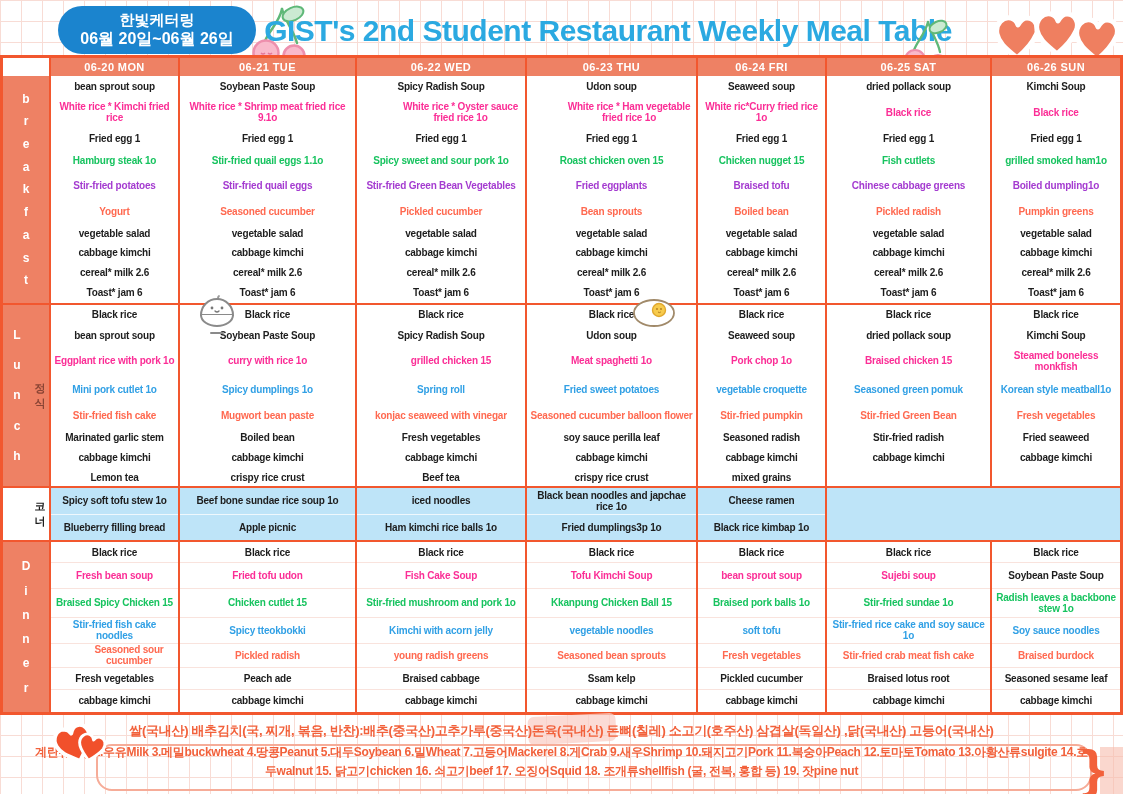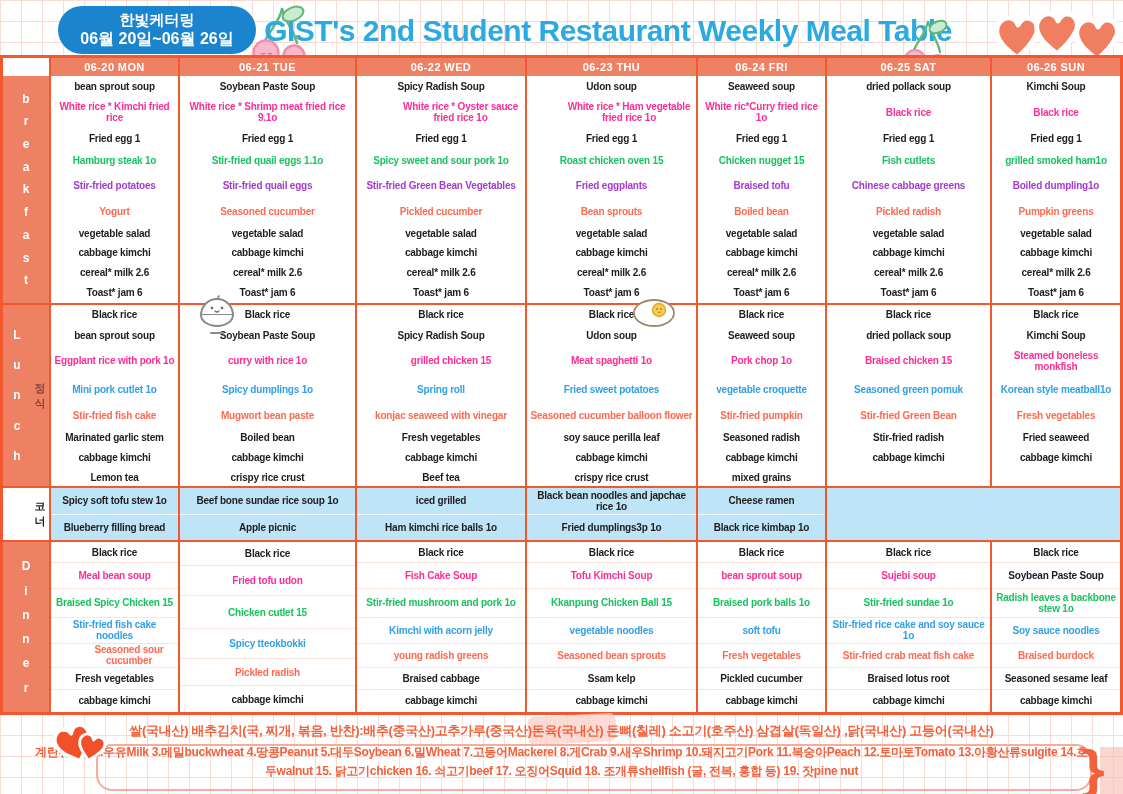--- a/index.html
+++ b/index.html
@@ -354,21 +354,21 @@
         </div>
     <div class="day-col">
           <div class="item c-black" style="flex-grow: 1;">Spicy soft tofu stew 1o</div>
           <div class="item c-black" style="flex-grow: 1;">Blueberry filling bread</div>
         </div>
         <div class="day-col">
           <div class="item c-black" style="flex-grow: 1;">Beef bone sundae rice soup 1o</div>
           <div class="item c-black" style="flex-grow: 1;">Apple picnic</div>
         </div>
         <div class="day-col">
-          <div class="item c-black" style="flex-grow: 1;">iced grilled</div>
+          <div class="item c-black" style="flex-grow: 1;">iced noodles</div>
           <div class="item c-black" style="flex-grow: 1;">Ham kimchi rice balls 1o</div>
         </div>
         <div class="day-col">
           <div class="item c-black" style="flex-grow: 1;">Black bean noodles and japchae rice 1o</div>
           <div class="item c-black" style="flex-grow: 1;">Fried dumplings3p 1o</div>
         </div>
         <div class="day-col">
           <div class="item c-black" style="flex-grow: 1;">Cheese ramen</div>
           <div class="item c-black" style="flex-grow: 1;">Black rice kimbap 1o</div>
         </div>
@@ -379,33 +379,34 @@
       <div class="side" id="side-dinner">
           <div class="ch">D</div>
           <div class="ch">i</div>
           <div class="ch">n</div>
           <div class="ch">n</div>
           <div class="ch">e</div>
           <div class="ch">r</div>
         </div>
     <div class="day-col">
           <div class="item c-black" style="flex-grow: 22;">Black rice</div>
-          <div class="item c-pink" style="flex-grow: 27;">Meal bean soup</div>
+          <div class="item c-pink" style="flex-grow: 27;">Fresh bean soup</div>
           <div class="item c-green" style="flex-grow: 30;">Braised Spicy Chicken 15</div>
           <div class="item c-blue" style="flex-grow: 27;">Stir-fried fish cake noodles</div>
           <div class="item c-coral" style="flex-grow: 25; padding-left: 32px;">Seasoned sour cucumber</div>
           <div class="item c-black" style="flex-grow: 23;">Fresh vegetables</div>
           <div class="item c-black" style="flex-grow: 24;">cabbage kimchi</div>
         </div>
         <div class="day-col">
           <div class="item c-black" style="flex-grow: 22;">Black rice</div>
           <div class="item c-pink" style="flex-grow: 27;">Fried tofu udon</div>
           <div class="item c-green" style="flex-grow: 30;">Chicken cutlet 15</div>
           <div class="item c-blue" style="flex-grow: 27;">Spicy tteokbokki</div>
           <div class="item c-coral" style="flex-grow: 25;">Pickled radish</div>
+          <div class="item c-black" style="flex-grow: 23;">Peach ade</div>
           <div class="item c-black" style="flex-grow: 24;">cabbage kimchi</div>
         </div>
         <div class="day-col">
           <div class="item c-black" style="flex-grow: 22;">Black rice</div>
           <div class="item c-pink" style="flex-grow: 27;">Fish Cake Soup</div>
           <div class="item c-green" style="flex-grow: 30;">Stir-fried mushroom and pork 1o</div>
           <div class="item c-blue" style="flex-grow: 27;">Kimchi with acorn jelly</div>
           <div class="item c-coral" style="flex-grow: 25;">young radish greens</div>
           <div class="item c-black" style="flex-grow: 23;">Braised cabbage</div>
           <div class="item c-black" style="flex-grow: 24;">cabbage kimchi</div>

